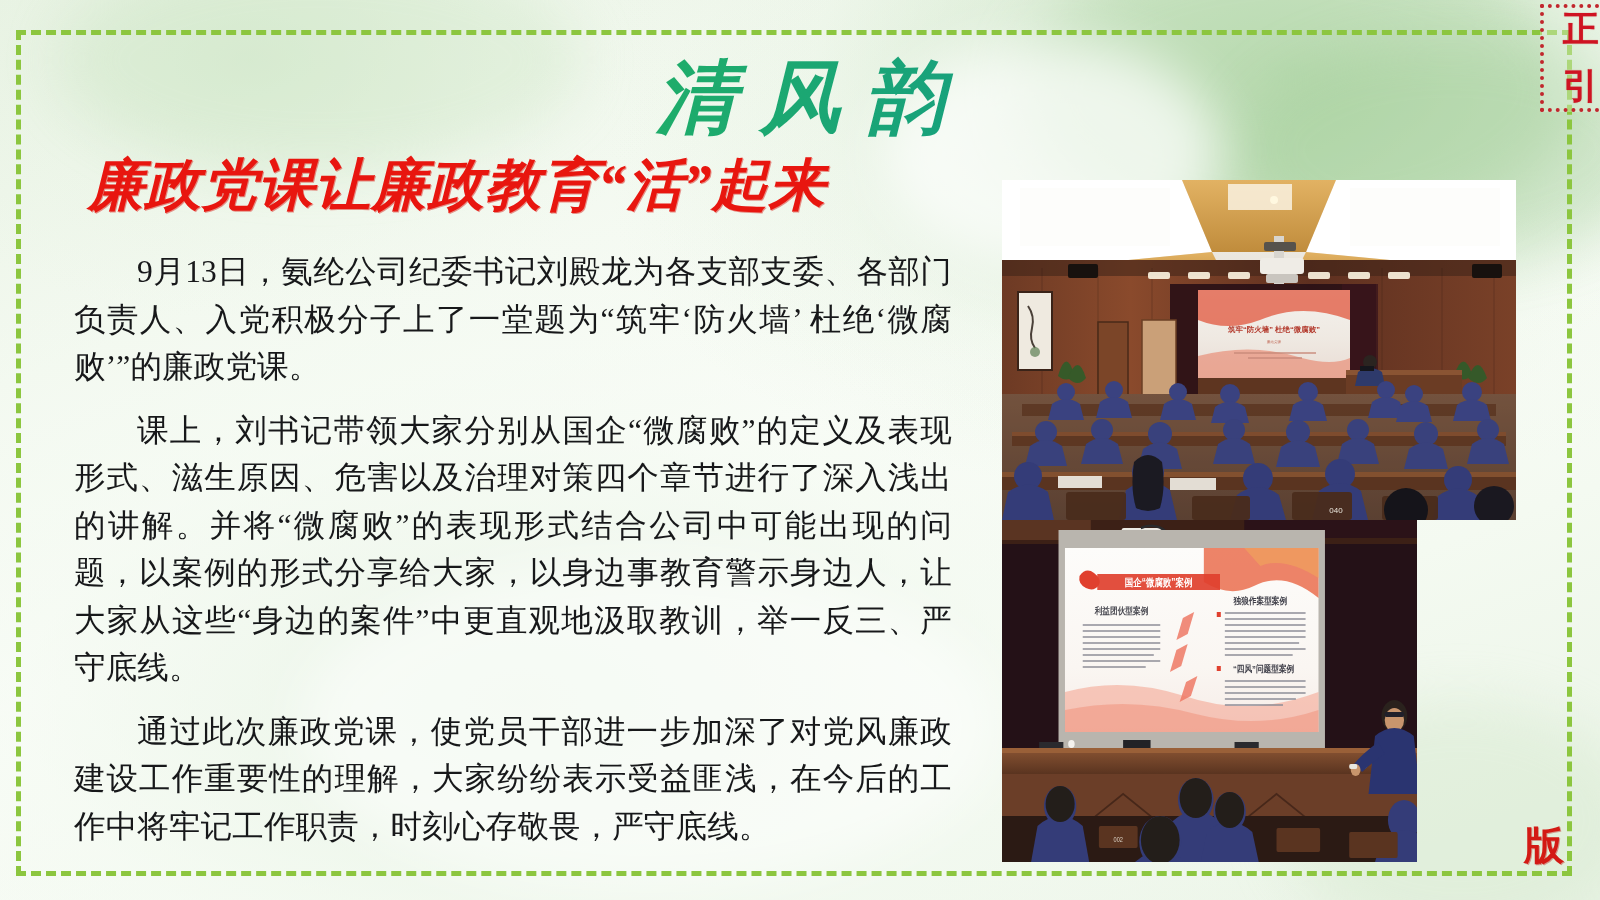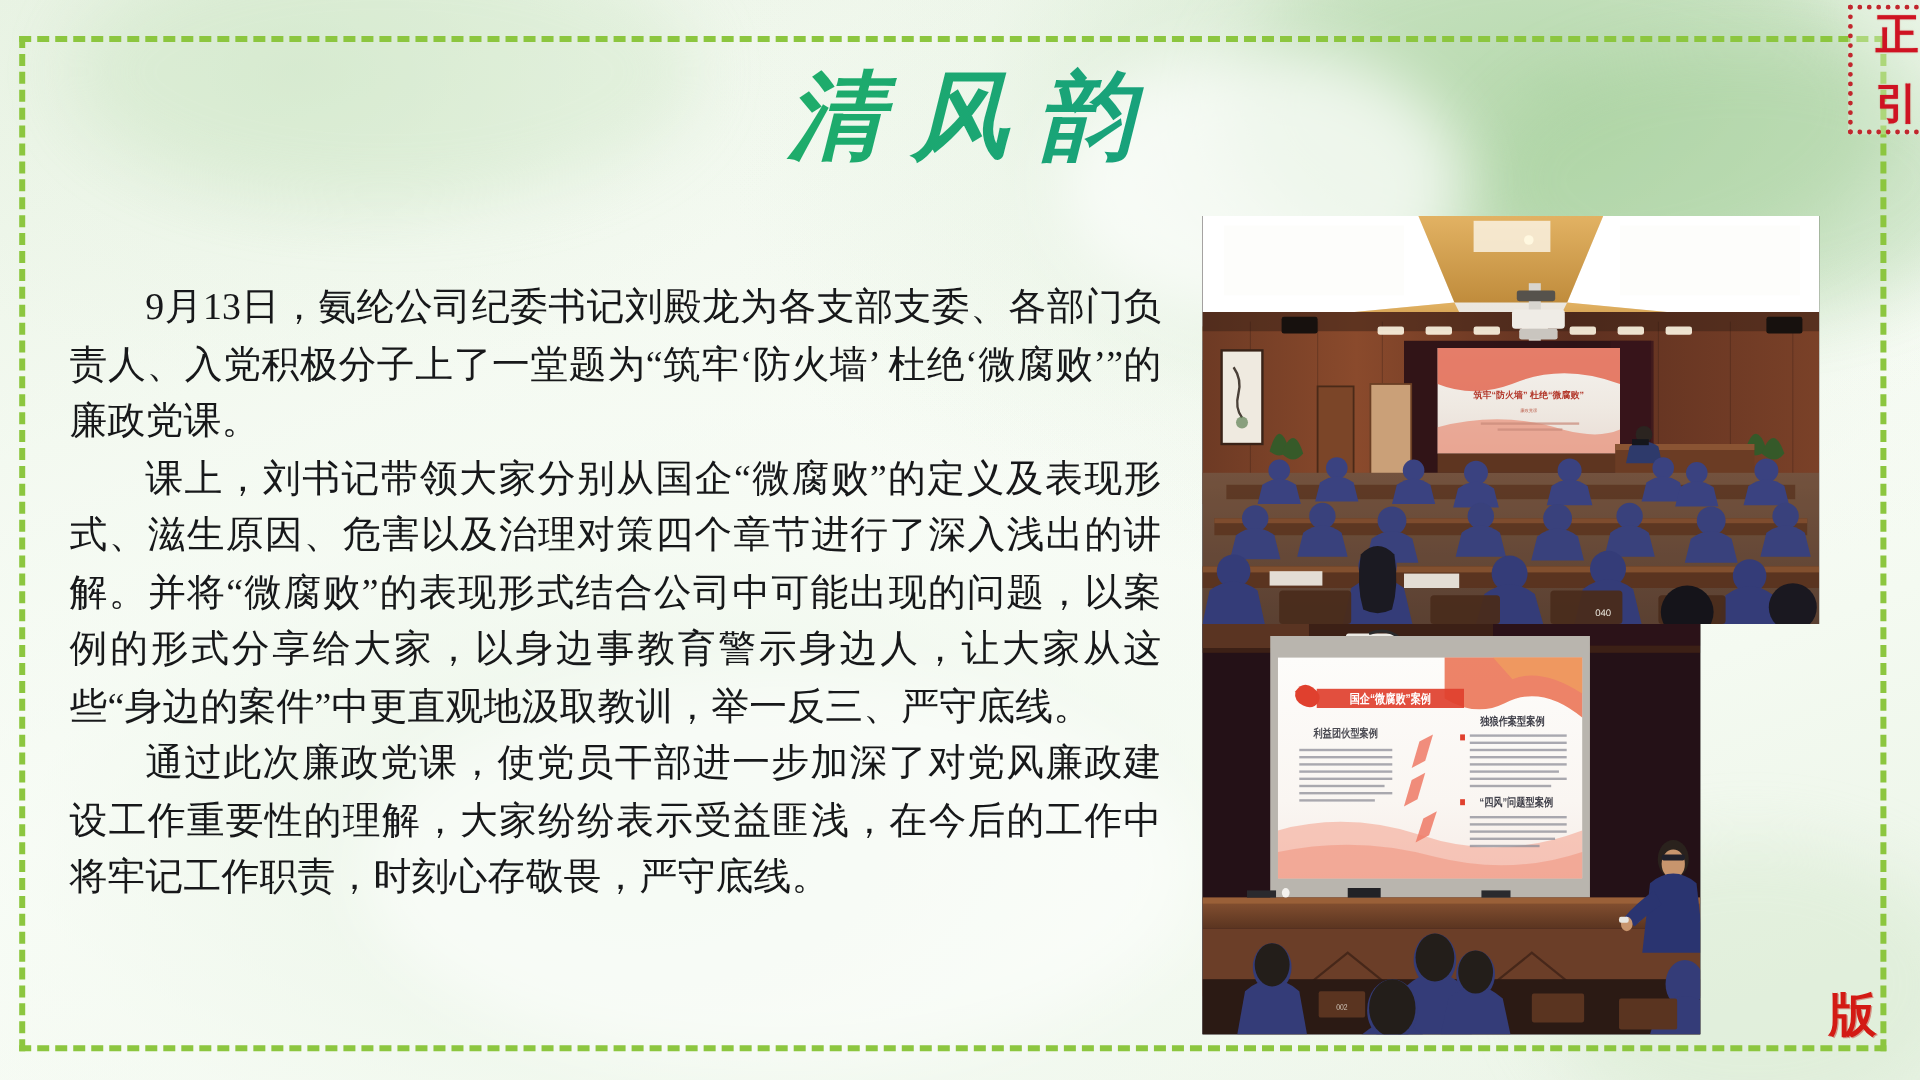--- a/index.html
+++ b/index.html
@@ -133,21 +133,21 @@
     z-index: 5;
   }
   #article p {
     font-family: "Liberation Serif", "DejaVu Serif", serif;
     font-size: 31.5px;
     line-height: 47.5px;
     color: #17181a;
     text-align: justify;
     text-indent: 2em;
     text-justify: inter-ideograph;
-    margin: 0;
+    margin: 16px;
     letter-spacing: 0.005em;
   }
 
   
   .photo {
     position: absolute;
     overflow: hidden;
     z-index: 4;
     background: #1a1214;
   }
@@ -184,20 +184,21 @@
 
   <div id="frame"></div>
 
   <div id="brand-title">清风韵</div>
 
   <div id="seal-badge">
     <div class="seal-line">正风</div>
     <div class="seal-line">引廉</div>
   </div>
 
+  <div id="headline">廉政党课让廉政教育“活”起来</div>
 
   <div id="article">
     <p>9月13日，氨纶公司纪委书记刘殿龙为各支部支委、各部门负责人、入党积极分子上了一堂题为“筑牢‘防火墙’ 杜绝‘微腐败’”的廉政党课。</p>
     <p>课上，刘书记带领大家分别从国企“微腐败”的定义及表现形式、滋生原因、危害以及治理对策四个章节进行了深入浅出的讲解。并将“微腐败”的表现形式结合公司中可能出现的问题，以案例的形式分享给大家，以身边事教育警示身边人，让大家从这些“身边的案件”中更直观地汲取教训，举一反三、严守底线。</p>
     <p>通过此次廉政党课，使党员干部进一步加深了对党风廉政建设工作重要性的理解，大家纷纷表示受益匪浅，在今后的工作中将牢记工作职责，时刻心存敬畏，严守底线。</p>
   </div>
 
   <div class="photo" id="photo-meeting-room">
     <svg viewBox="0 0 514 340" preserveAspectRatio="none">
       <defs>

